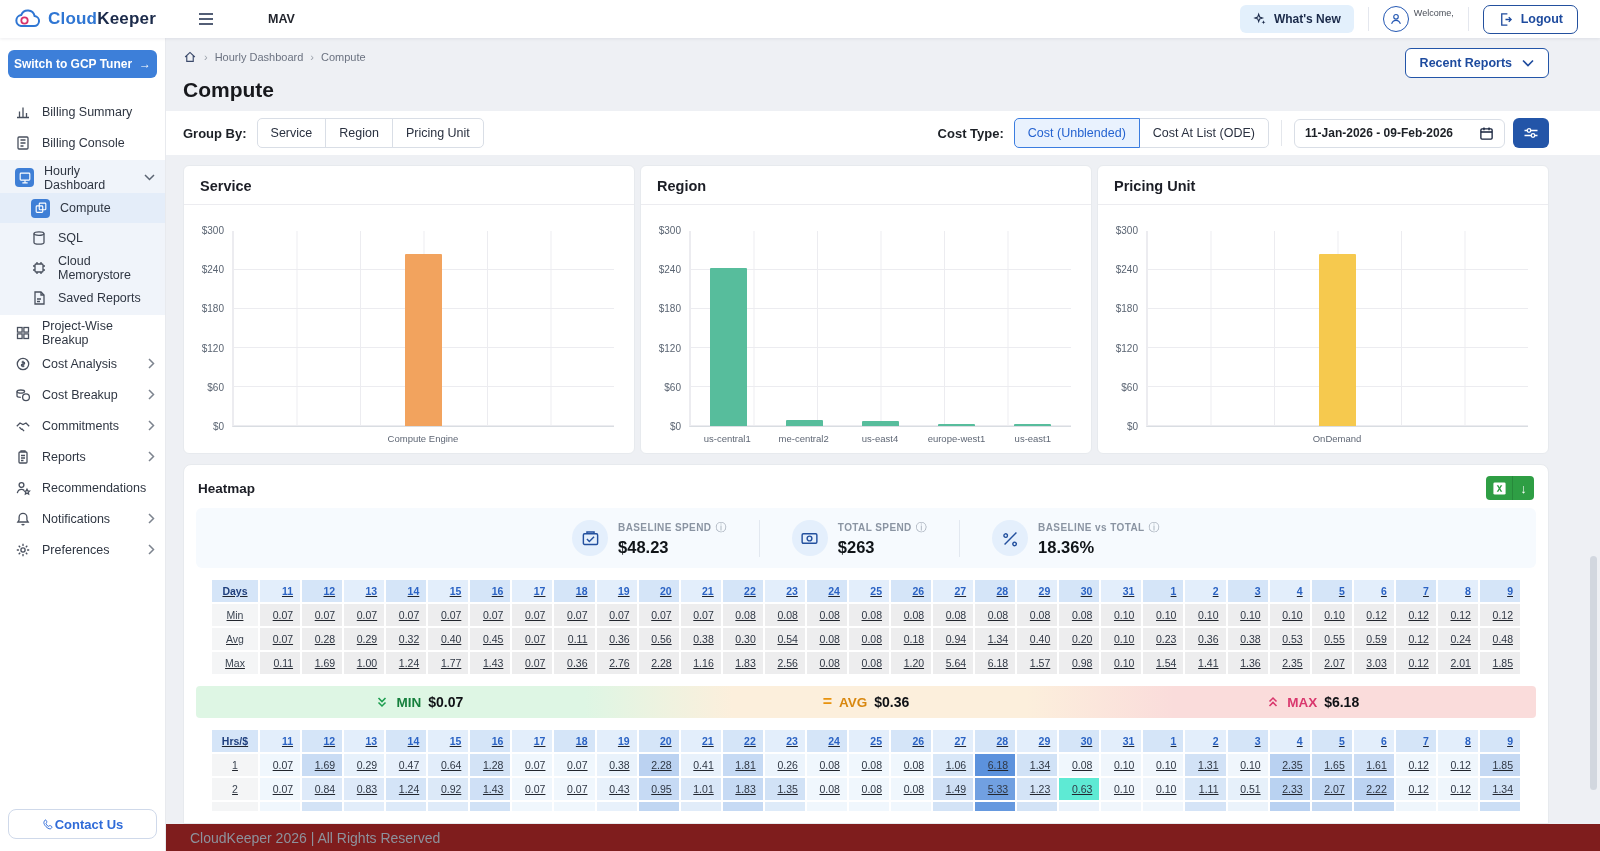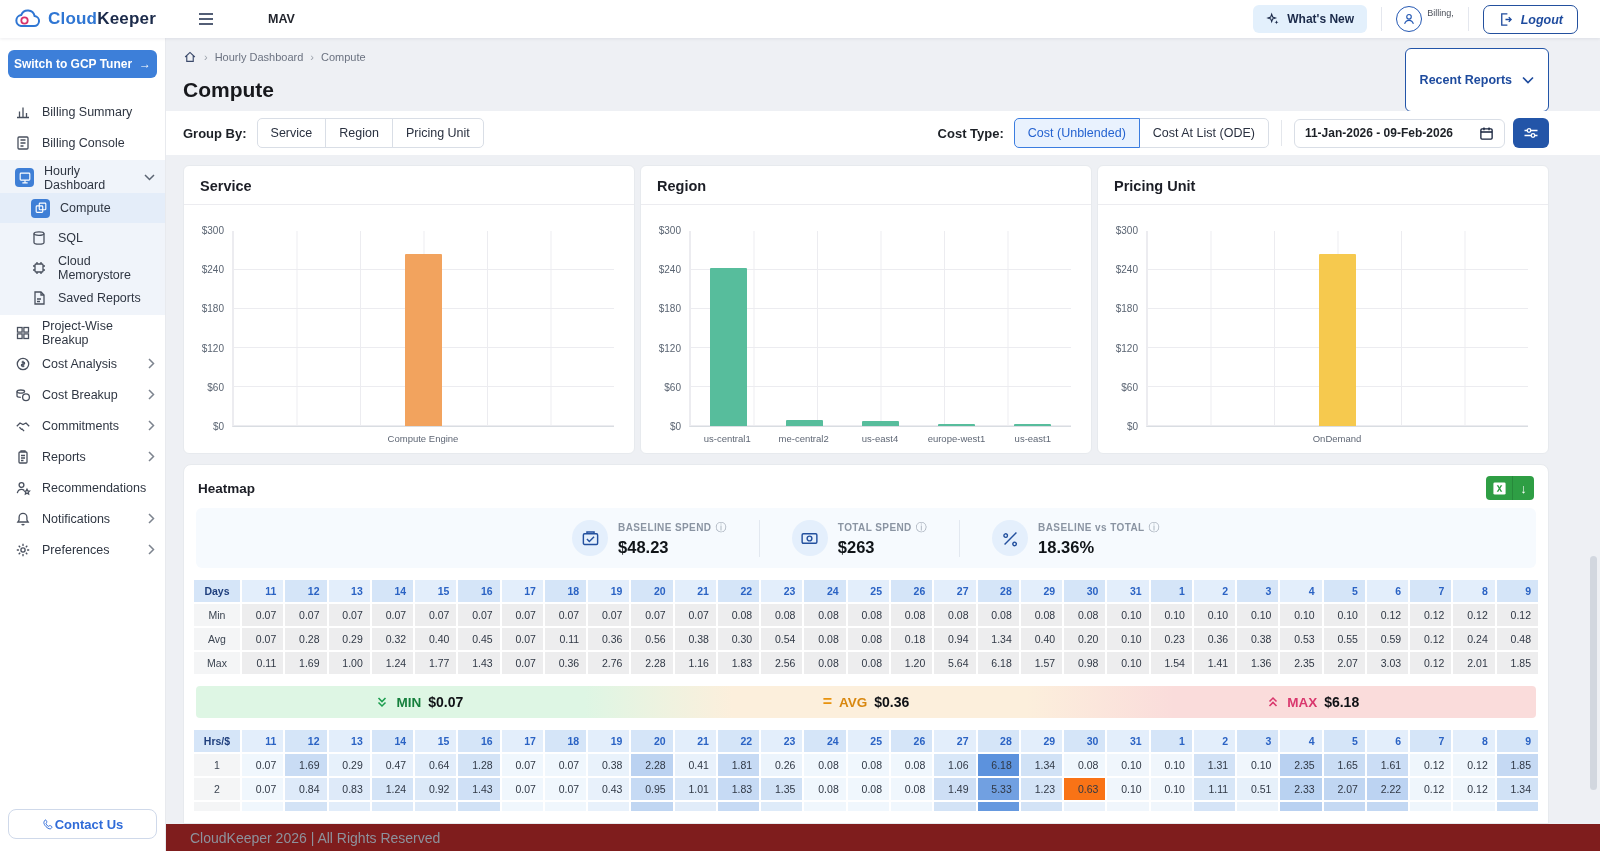--- a/index.html
+++ b/index.html
@@ -18,22 +18,22 @@
   .hamburger { margin-left:4px; color:#1b2a4a; }
   .workspace { margin-left:26px; font-size:12.5px; font-weight:700; color:#23262e; }
   .top-right { margin-left:auto; display:flex; align-items:center; gap:14px; padding-right:22px; }
   .whats-new { display:flex; align-items:center; gap:7px; background:#e3f0fc; border-radius:6px;
     padding:7px 13px; font-size:12px; font-weight:600; color:#1b2a4a; }
   .vdiv { width:1px; height:24px; background:#e4e7ee; }
   .user { display:flex; align-items:flex-start; gap:5px; }
   .avatar { width:26px; height:26px; border-radius:50%; border:1.5px solid #2458b3; display:flex;
     align-items:center; justify-content:center; color:#2458b3; }
   .welcome { font-size:9px; color:#4a4f59; margin-top:2px; }
-  .logout { display:flex; align-items:flex-end; gap:8px; border:1.5px solid #23509e; border-radius:7px;
-    padding:6px 14px; font-size:12.5px; font-weight:600; color:#1e4b9e; background:#fff;font-style:italic; }
+  .logout { display:flex; align-items:center; gap:8px; border:1.5px solid #23509e; border-radius:7px;
+    padding:6px 14px; font-size:12.5px; font-weight:600; color:#1e4b9e; background:#fff; }
 
   
   .body-row { display:flex; height:813px; }
   .sidebar { width:166px; flex:0 0 166px; background:#fff; border-right:1px solid #e8eaee;
     display:flex; flex-direction:column; }
   .switch-btn { margin:12px 8px 10px; height:28px; background:#3d7fd9; color:#fff; border-radius:6px;
     font-size:12px; font-weight:600; display:flex; align-items:center; justify-content:center; gap:7px; }
   nav { flex:1; overflow:hidden; padding-top:8px; }
   .nav-item { height:31px; display:flex; align-items:center; gap:10px; padding:0 10px 0 15px;
     font-size:12.5px; color:#2f3642; cursor:pointer; }
@@ -52,21 +52,21 @@
   .content { flex:1; min-height:0; padding:10px 51px 0 17px; display:flex; flex-direction:column; }
   .footer { height:27px; background:#7f1d1d; display:flex; align-items:center; padding-left:24px;
     font-size:14px; color:#8d929c; flex:0 0 27px; }
 
   
   .crumb-row { display:flex; align-items:flex-start; justify-content:space-between; height:30px; }
   .breadcrumb { display:flex; align-items:center; gap:7px; font-size:11px; color:#6b7280; margin-top:2px; }
   .breadcrumb .sep { color:#9aa0aa; font-size:11px; }
   .breadcrumb .crumb { cursor:pointer; }
   .recent-reports { display:flex; align-items:center; gap:10px; background:#fff; border:1.5px solid #2355a8;
-    border-radius:6px; padding:24px 14px; font-size:12.5px; font-weight:600; color:#1e4b9e; }
+    border-radius:6px; padding:7px 14px; font-size:12.5px; font-weight:600; color:#1e4b9e; }
   h1 { font-size:21px; font-weight:800; color:#17181c; margin:0 0 9px; }
 
   
   .toolbar { background:#fff; margin:0 -51px 10px -17px; padding:7px 51px 7px 17px;
     display:flex; align-items:center; min-height:38px; }
   .tlabel { font-size:13px; font-weight:700; color:#1c2026; margin-right:10px; }
   .seg { display:flex; }
   .seg button { background:#fff; border:1px solid #d9dee6; padding:7px 13px; font-size:12.5px; color:#2a3140; margin-left:-1px; }
   .seg button:first-child { border-radius:5px 0 0 5px; margin-left:0; }
   .seg button:last-child { border-radius:0 5px 5px 0; }
@@ -107,21 +107,21 @@
   .stats-strip { background:#f6fafe; border-radius:6px; margin:0 2px 12px; height:60px;
     display:flex; align-items:center; justify-content:center; }
   .stat { display:flex; align-items:center; gap:10px; padding:0 32px; }
   .stat + .stat { border-left:1px solid #e2e8f0; }
   .stat-ic { width:36px; height:36px; border-radius:50%; background:#e4effc; display:flex;
     align-items:center; justify-content:center; color:#23509e; }
   .stat-label { font-size:10px; letter-spacing:.4px; color:#8a94a2; font-weight:600; display:flex; align-items:center; gap:4px; }
   .stat-label .info { color:#9aa3b0; font-size:11px; font-weight:400; cursor:pointer; }
   .stat-value { font-size:16.5px; font-weight:800; color:#101418; margin-top:3px; }
 
-  .hm-table { display:grid; grid-template-columns:46px repeat(30,1fr); gap:2px; margin:0 0; }
+  .hm-table { display:grid; grid-template-columns:46px repeat(30,1fr); gap:2px; margin:0 18px;text-decoration:underline; }
   .hm-cell { height:22px; font-size:10.5px; display:flex; align-items:center; justify-content:flex-end;
     padding-right:7px; color:#303845; background:#ededee; }
   .hm-h { background:#e3eefb; color:#2b63c4; font-weight:600; }
   .hm-h.alt { background:#d5e5f8; }
   .hm-corner { background:#d5e5f8; color:#1f3f7d; font-weight:700; justify-content:center; padding-right:0; }
   .hm-label { background:#f4f5f6; color:#3c4552; justify-content:center; padding-right:0; }
   .hm-part { height:9px; }
 
   .range-bar { margin:12px 2px; height:32px; border-radius:4px; display:flex; flex:0 0 32px;
     background:linear-gradient(90deg,#def6e4 0%,#def6e4 29%,#fcefdc 40%,#fcefdc 62%,#fadcdb 73%,#fadcdb 100%); }
@@ -162,21 +162,21 @@
       <span>What's New</span>
     </button>
     <div class="vdiv"></div>
     <div class="user">
       <span class="avatar">
         <svg width="14" height="14" viewBox="0 0 16 16" fill="none">
             <circle cx="8" cy="5.5" r="2.6" stroke="currentColor" stroke-width="1.3"></circle>
             <path d="M3 13.5c.8-2.6 2.7-4 5-4s4.2 1.4 5 4" stroke="currentColor" stroke-width="1.3"></path>
           </svg>
       </span>
-      <span class="welcome">Billing,</span>
+      <span class="welcome">Welcome,</span>
     </div>
     <div class="vdiv"></div>
     <button class="logout">
       <span>
         <svg width="15" height="15" viewBox="0 0 16 16" fill="none">
             <path d="M10 2H4v12h6M8 8h6M11.5 5.5L14 8l-2.5 2.5" stroke="#1e4b9e" stroke-width="1.4"></path>
           </svg>
       </span>
       <span>Logout</span>
     </button>
@@ -807,21 +807,21 @@
             <div class="hm-cell" style="background: rgb(198, 218, 244);">0.95</div>
             <div class="hm-cell" style="background: rgb(217, 231, 248);">1.01</div>
             <div class="hm-cell" style="background: rgb(198, 218, 244);">1.83</div>
             <div class="hm-cell" style="background: rgb(209, 226, 246);">1.35</div>
             <div class="hm-cell" style="background: rgb(240, 247, 253);">0.08</div>
             <div class="hm-cell" style="background: rgb(240, 247, 253);">0.08</div>
             <div class="hm-cell" style="background: rgb(240, 247, 253);">0.08</div>
             <div class="hm-cell" style="background: rgb(206, 223, 245);">1.49</div>
             <div class="hm-cell" style="background: rgb(113, 160, 225);">5.33</div>
             <div class="hm-cell" style="background: rgb(212, 228, 247);">1.23</div>
-            <div class="hm-cell" style="background: #f97316;">0.63</div>
+            <div class="hm-cell" style="background: #5eead4;">0.63</div>
             <div class="hm-cell" style="background: rgb(240, 246, 252);">0.10</div>
             <div class="hm-cell" style="background: rgb(240, 246, 252);">0.10</div>
             <div class="hm-cell" style="background: rgb(215, 230, 247);">1.11</div>
             <div class="hm-cell" style="background: rgb(230, 240, 250);">0.51</div>
             <div class="hm-cell" style="background: rgb(185, 210, 241);">2.33</div>
             <div class="hm-cell" style="background: rgb(192, 214, 242);">2.07</div>
             <div class="hm-cell" style="background: rgb(188, 211, 242);">2.22</div>
             <div class="hm-cell" style="background: rgb(239, 246, 252);">0.12</div>
             <div class="hm-cell" style="background: rgb(239, 246, 252);">0.12</div>
             <div class="hm-cell" style="background: rgb(209, 226, 246);">1.34</div>

